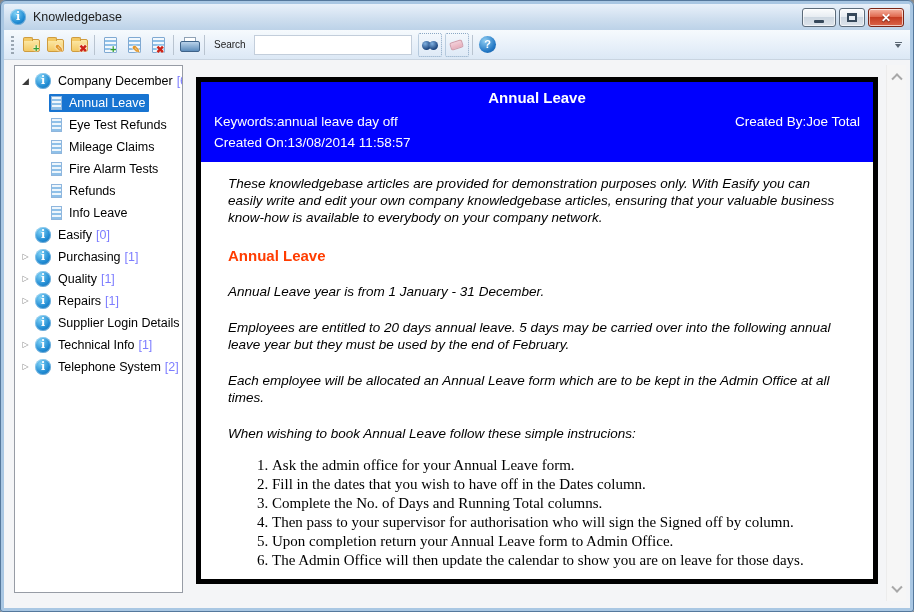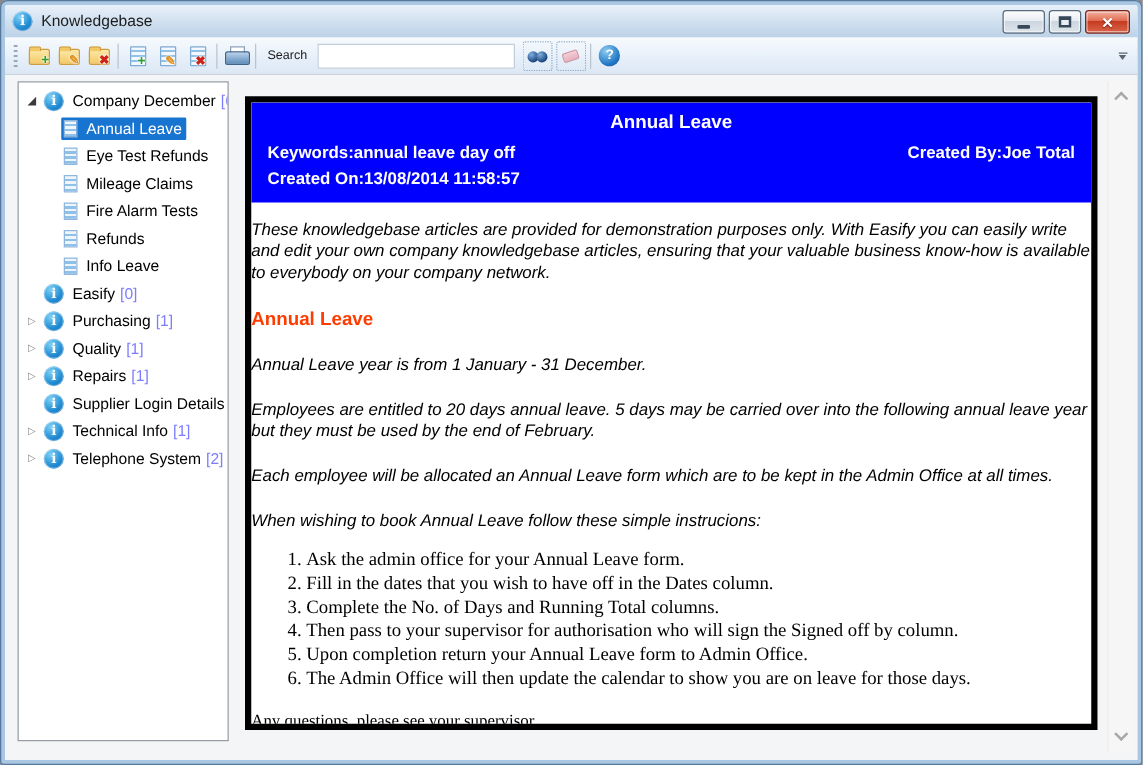--- a/index.html
+++ b/index.html
@@ -97,22 +97,22 @@
   .tree-row.selected .row-content { background:#1774d1; color:#fff; }
   .tree-doc-icon { width:11px; height:14px; min-width:11px; margin-right:7px;
     border:1px solid #8fb6dd; background:repeating-linear-gradient(#eef6fc 0 2px, #8fc0e8 2px 4px); }
   .tree-row .info-icon { margin-right:7px; }
   .tree-count { color:#7d7dff; margin-left:4px; }
 
   .content-panel { position:absolute; left:192px; top:16px; width:682px; height:507px;
     border:5px solid #000; background:#fff; overflow:hidden; }
   .content-header { background:#0000fe; color:#fff; padding:7px 13px 6px; }
   .header-title { text-align:center; font-weight:bold; font-size:15px; margin-bottom:8px; }
-  .header-meta { display:flex; justify-content:space-between; font-size:13.5px; margin-bottom:6px;font-weight:bold; }
-  .content-body { padding:9px 0 0; font-size:13.5px; color:#000; }
+  .header-meta { display:flex; justify-content:space-between; font-size:13.5px; margin-bottom:6px; }
+  .content-body { padding:9px 27px 0; font-size:13.5px; color:#000; }
   .intro { font-style:italic; line-height:17px; margin-top:4px; }
   .red-heading { color:#ff3c00; font-weight:bold; font-size:15px; margin-top:21px; }
   .body-para { margin-top:19px; line-height:17px;font-style:italic; }
   .steps { font-family:"Liberation Serif", serif; font-size:15px; margin:15px 0 0; padding-left:44px; }
   .steps li { margin-bottom:2px; line-height:17px; }
   .closing { margin-top:17px; font-size:13.5px;font-family:Liberation Serif, serif; }
 
   
   .v-scrollbar { position:absolute; right:4px; top:4px; width:20px; height:536px;
     background:#f6f6f6; border-left:1px solid #ececec; }

